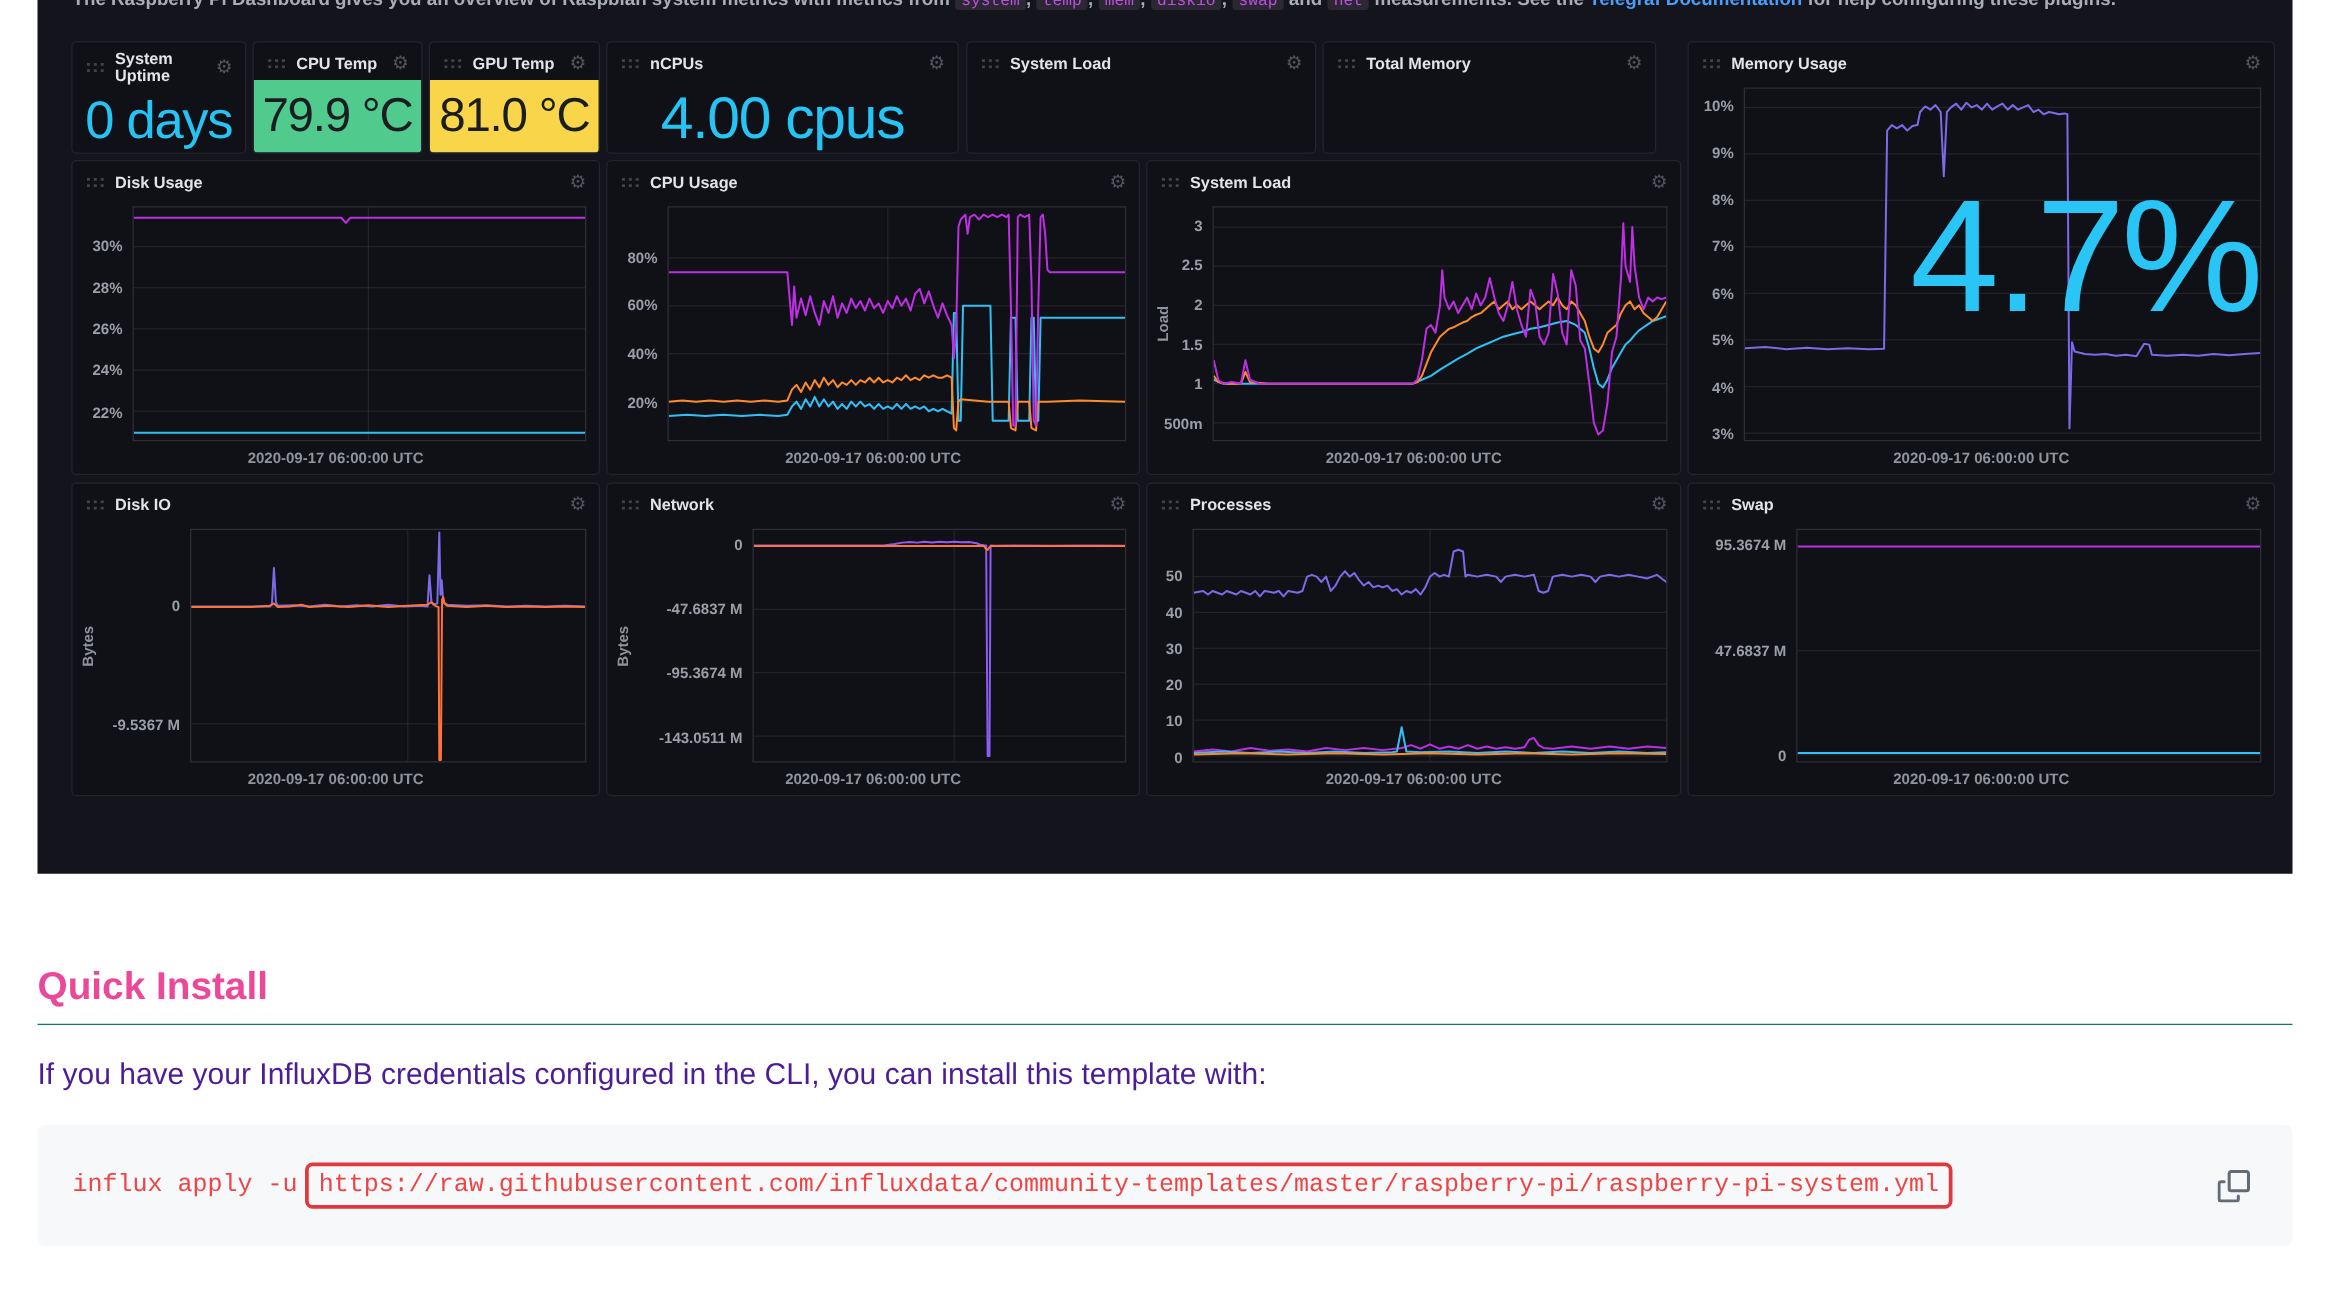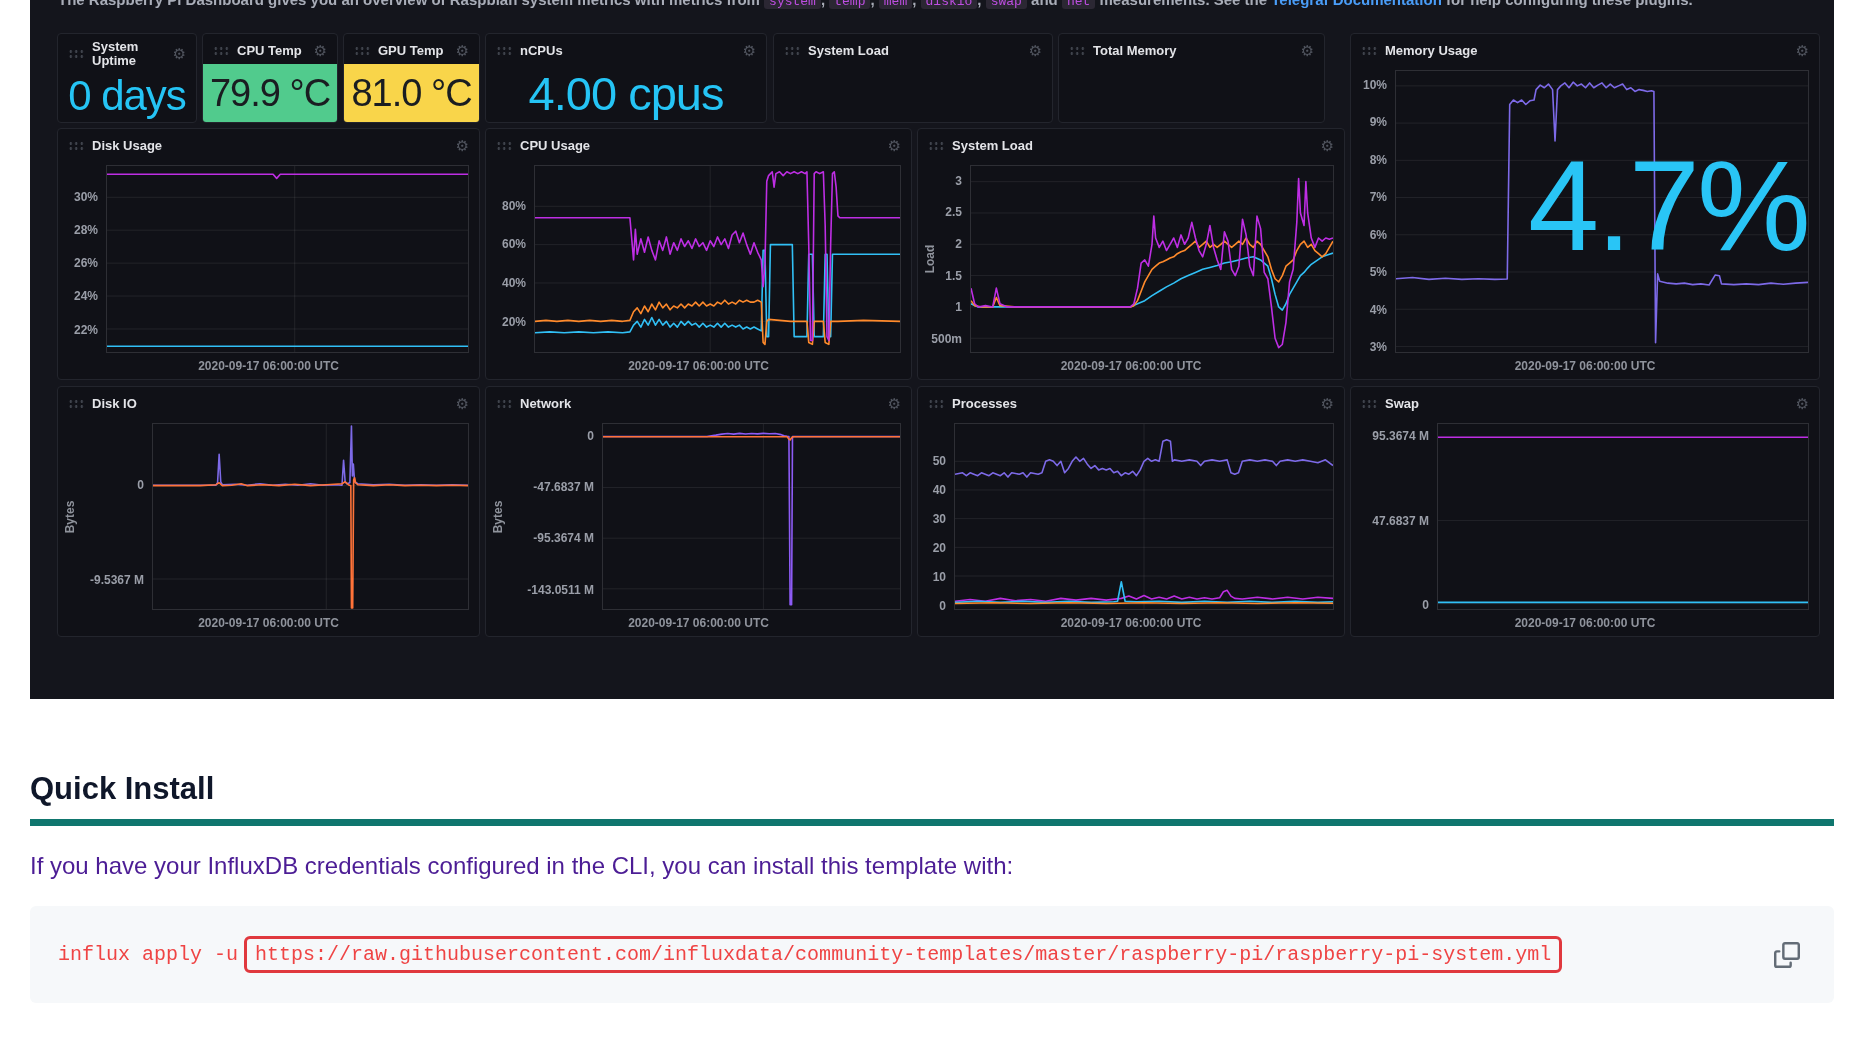--- a/index.html
+++ b/index.html
@@ -51,22 +51,22 @@
   .p-disku{left:27px;top:128px;width:423px;height:252px;}
   .p-cpuu{left:455px;top:128px;width:427px;height:252px;}
   .p-slc{left:887px;top:128px;width:428px;height:252px;}
   .p-diskio{left:27px;top:386px;width:423px;height:251px;}
   .p-net{left:455px;top:386px;width:427px;height:251px;}
   .p-proc{left:887px;top:386px;width:428px;height:251px;}
   .p-swap{left:1320px;top:386px;width:470px;height:251px;}
 
   
   .readme{position:absolute;left:30px;top:699px;width:1804px;}
-  .readme h2{margin:72px 0 0 0;font-size:31px;font-weight:bold;color:#0f172a;
-             padding-bottom:12px;border-bottom:7px solid #0f766e;}
+  .readme h2{margin:72px 0 0 0;font-size:31px;font-weight:bold;color:#ec4899;
+             padding-bottom:12px;border-bottom:1px solid #0f766e;}
   .readme p{margin:26px 0 0 0;font-size:24px;color:#4c1d95;}
   .codeblock{position:relative;margin-top:26px;background:#f6f8fa;border-radius:6px;
              padding:30px 80px 30px 28px;font-family:"Liberation Mono",monospace;font-size:20px;color:#ef4444;
              white-space:nowrap;box-sizing:border-box;}
   .redbox{display:inline-block;border:3px solid #e0383e;border-radius:6px;padding:4px 8px;margin-left:6px;}
   .copybtn{position:absolute;right:34px;top:50%;transform:translateY(-50%);width:26px;height:26px;cursor:pointer;}
   .copybtn svg{width:26px;height:26px;fill:#636c76;}
 </style>
 </head>
 <body>

